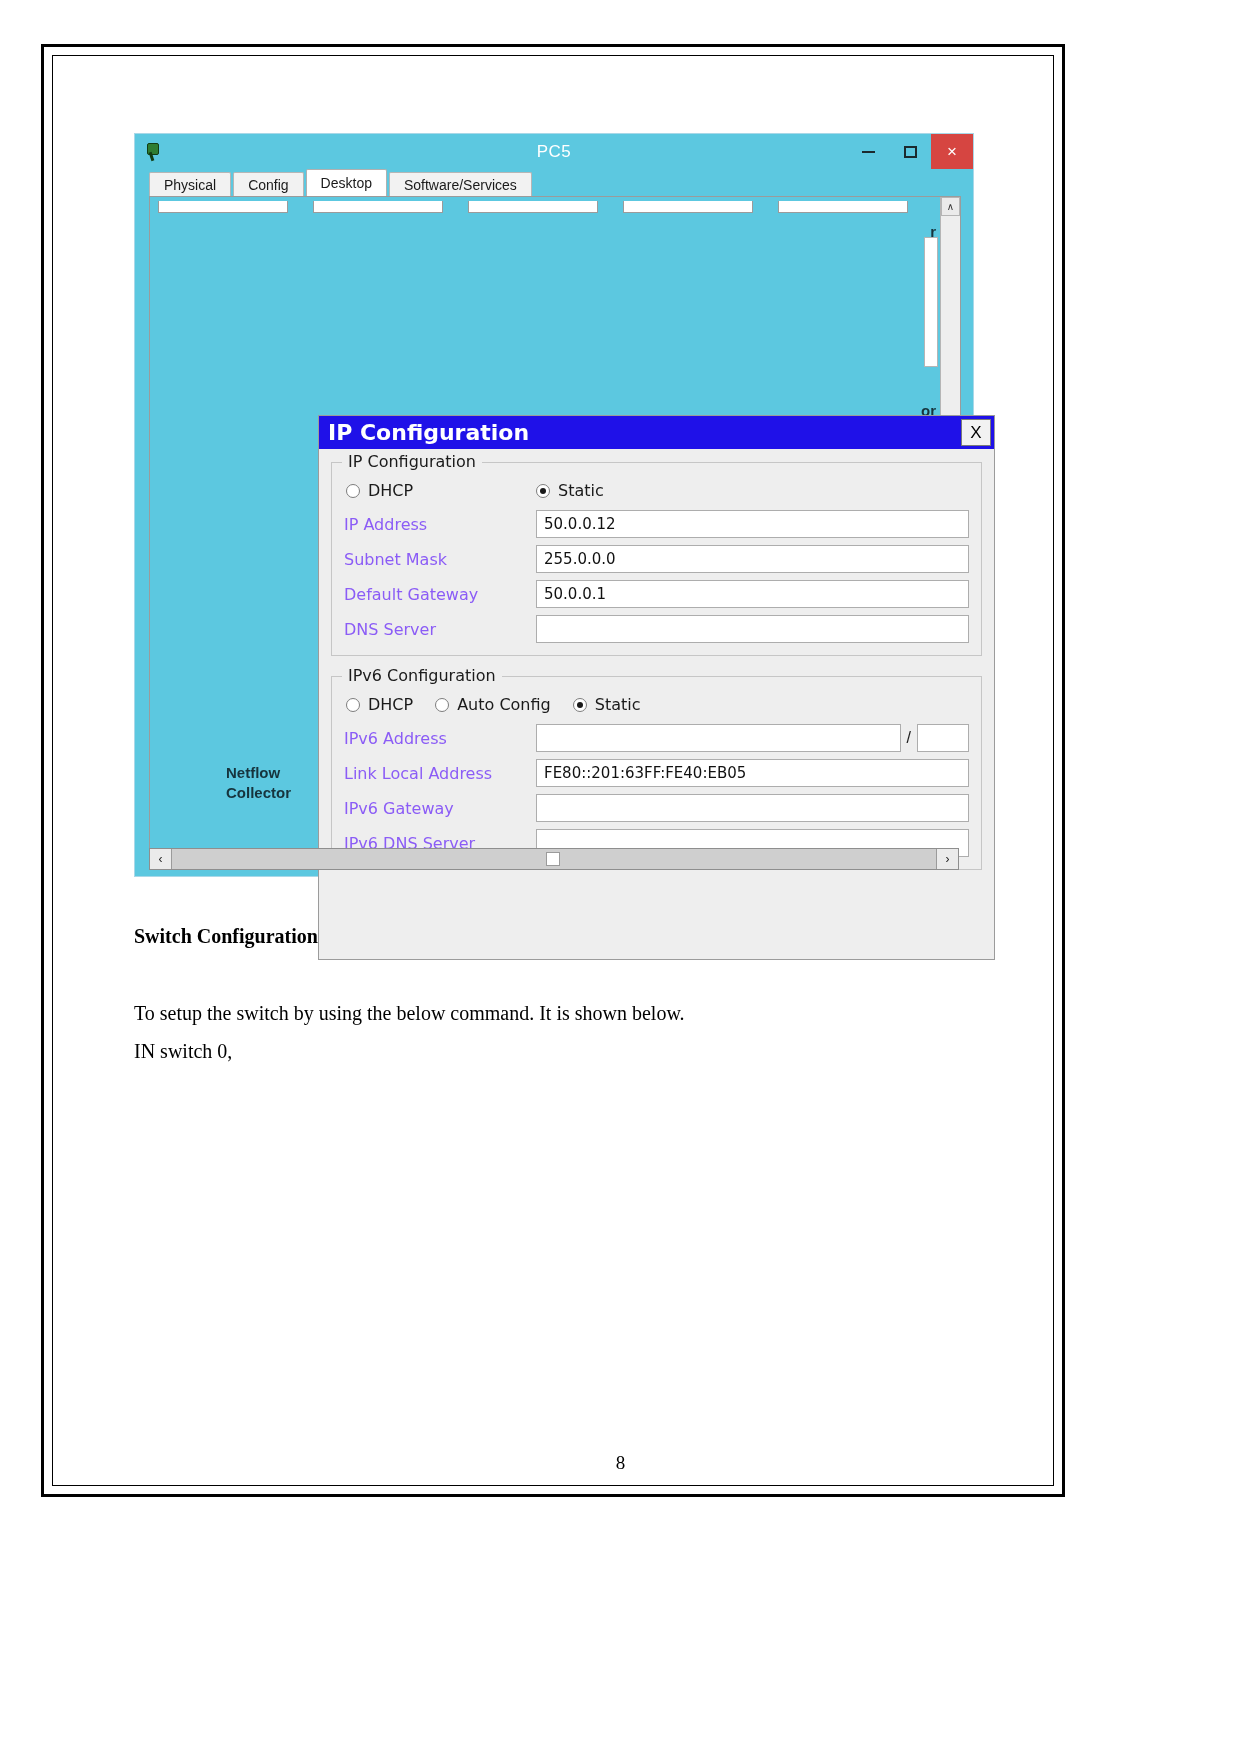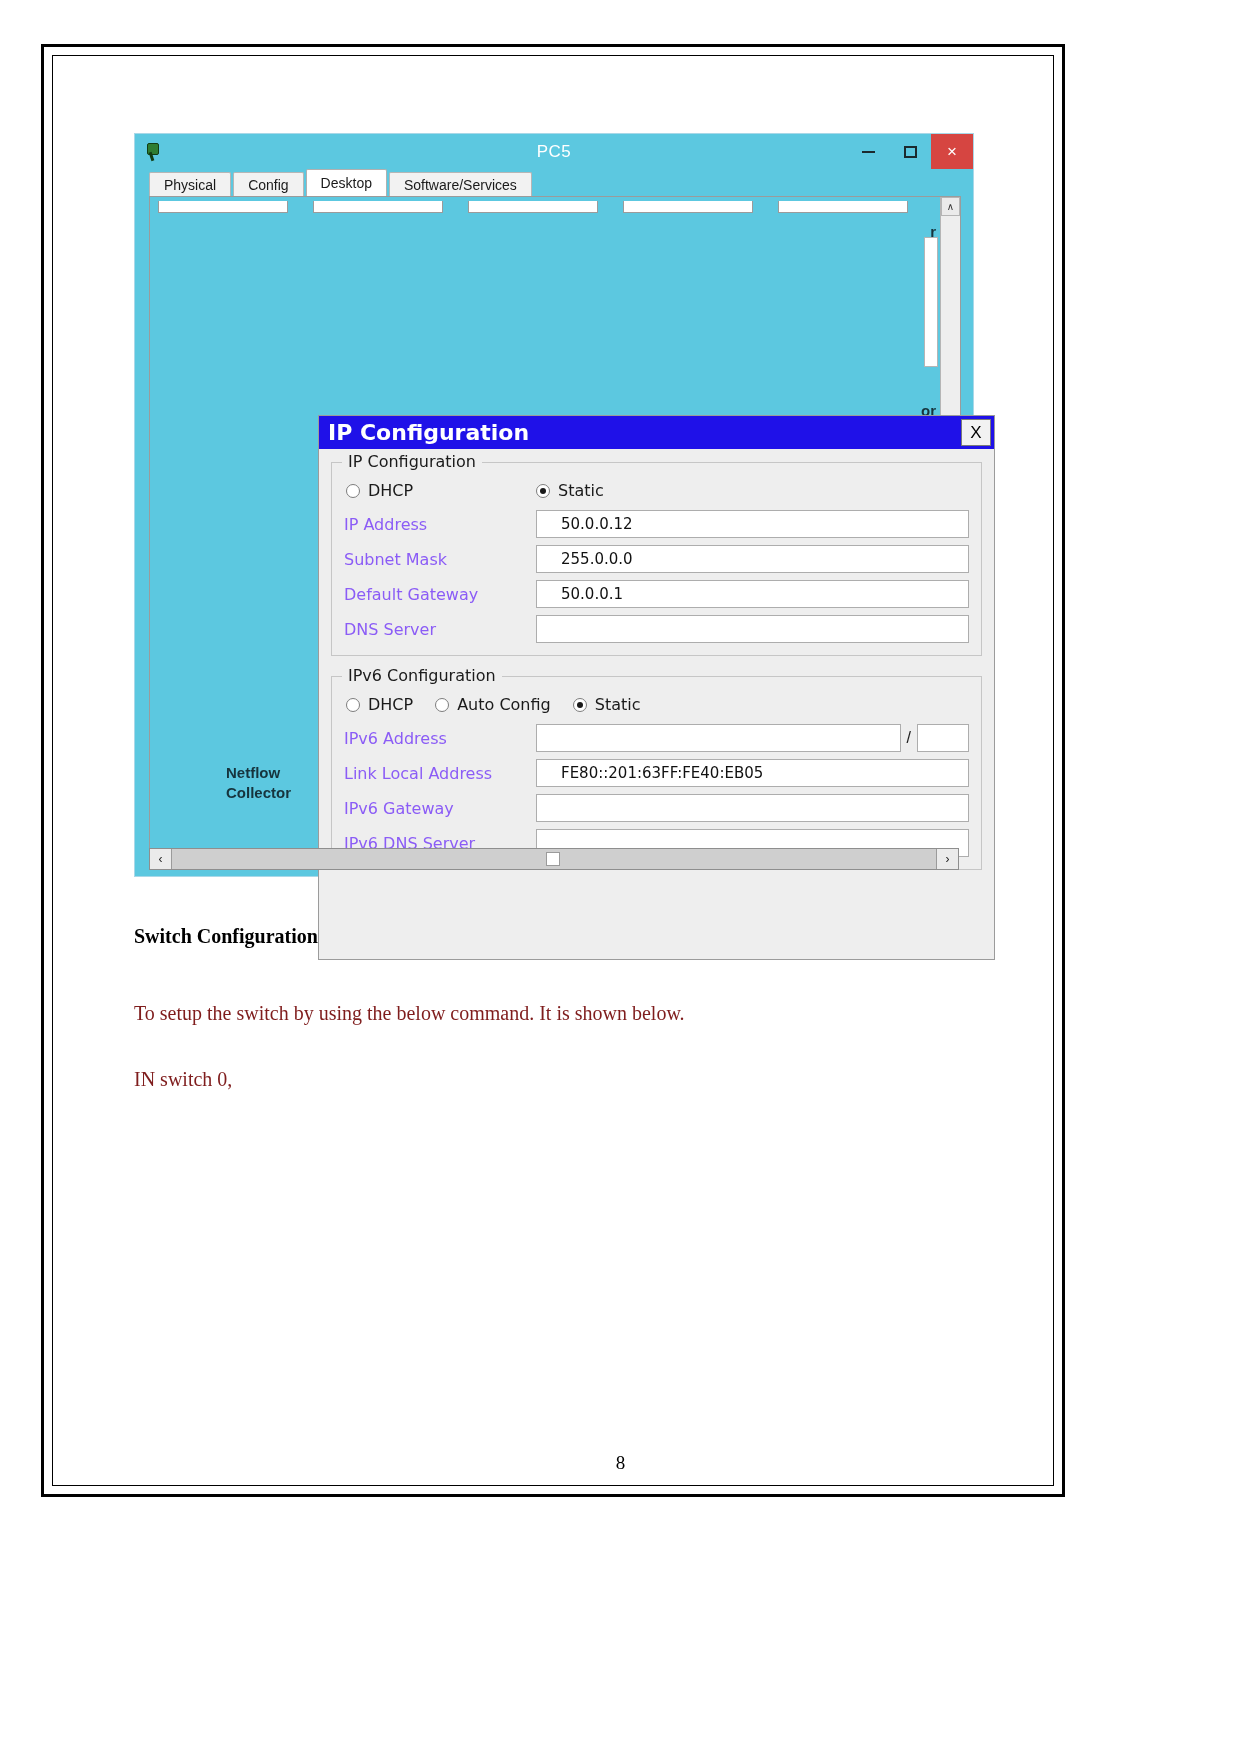--- a/index.html
+++ b/index.html
@@ -213,34 +213,34 @@
 
   .frow { display:flex; align-items:center; margin-bottom:7px; }
   .flabel {
     width:192px; font-size:16px; color:#8b5cf6; flex:none;
     font-family:"DejaVu Sans", sans-serif;
   }
   .finput {
     flex:1; height:28px;
     background:#ffffff; border:1px solid #adadad;
     display:flex; align-items:center;
-    padding:0 24px; font-size:15px; color:#111;
+    padding:0 7px; font-size:15px; color:#111;
     font-family:"DejaVu Sans", sans-serif;
   }
   .slash { margin:0 6px; font-size:16px; color:#1a1a1a; }
   .prefix-box { width:52px; flex:none; }
 
   
   .doc-h {
     position:absolute; font-family:"Liberation Serif", serif;
     font-weight:bold; font-size:20px; color:#000;
   }
   .doc-p {
     position:absolute; font-family:"Liberation Serif", serif;
-    font-size:20px; color:#7f1d1d;
+    font-size:20px; color:#000000;
   }
   #pagenum {
     position:absolute; left:0; right:0; top:1452px;
     text-align:center; font-size:19px; color:#000;
     font-family:"Liberation Serif", serif;
   }
 </style>
 </head>
 <body>
 
@@ -394,15 +394,15 @@
   <div id="pt-hscroll">
     <div class="hs-arrow">‹</div>
     <div id="hs-thumb"></div>
     <div class="hs-arrow right">›</div>
   </div>
 
 </div>
 
 <div class="doc-h" style="left:134px; top:925px;">Switch Configuration</div>
 <div class="doc-p" style="left:134px; top:1002px;">To setup the switch by using the below command. It is shown below.</div>
-<div class="doc-p" style="left:134px; top:1068px;">IN switch 0,</div>
+<div class="doc-p" style="left:134px; top:1040px;">IN switch 0,</div>
 
 <div id="pagenum">8</div>
 
 </body></html>

